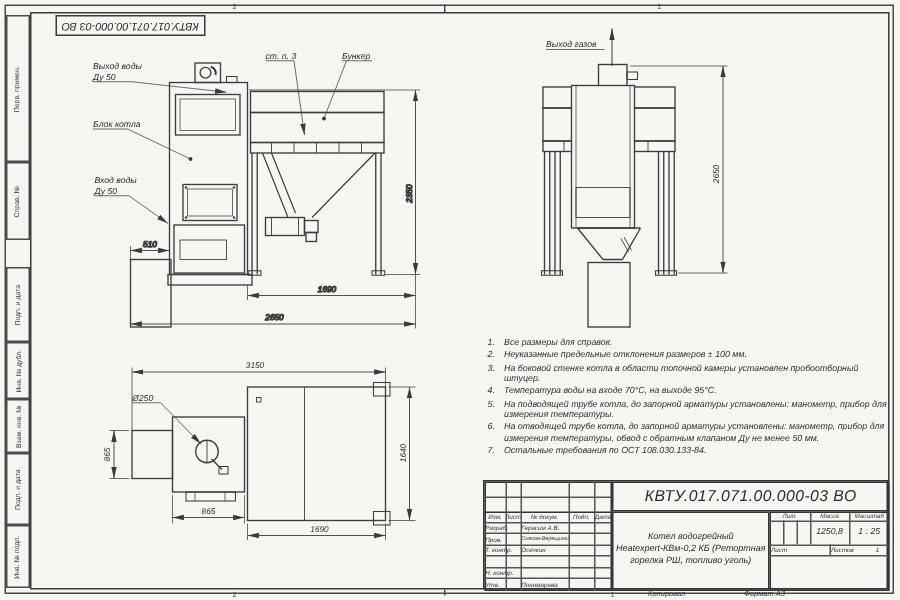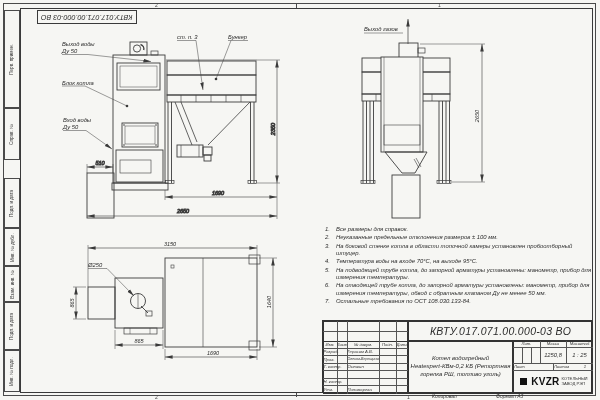--- a/index.html
+++ b/index.html
@@ -331,23 +331,15 @@
     <div class="val abs" style="left:217px;top:27px;width:26px;height:14px;">1250,8</div>
     <div class="val abs" style="left:243px;top:27px;width:27px;height:14px;">1 : 25</div>
     <div class="cell" style="left:190px;top:42px;width:80px;height:0;border-width:0 0 0.8px 0;"></div>
 
     <div class="tinylab abs" style="left:191px;top:42.8px;width:18px;height:5.5px;justify-content:flex-start;">Лист</div>
     <div class="cell" style="left:230px;top:42px;width:0;height:7px;border-width:0 0.6px 0 0;"></div>
     <div class="tinylab abs" style="left:231px;top:42.8px;width:22px;height:5.5px;justify-content:flex-start;">Листов</div>
     <div class="tinylab abs" style="left:256px;top:42.8px;width:12px;height:5.5px;">1</div>
     <div class="cell" style="left:190px;top:49px;width:80px;height:0;border-width:0 0 0.8px 0;"></div>
 
-    <div class="abs logo">
-      <span class="mark"></span>
-      <span class="kv">KVZR</span>
-      <span class="org">
-        <span style="display:block;">КОТЕЛЬНЫЙ</span>
-        <span style="display:block;">ЗАВОД РЭП</span>
-      </span>
-    </div>
   </div>
 
 </div>
 
 </body></html>

